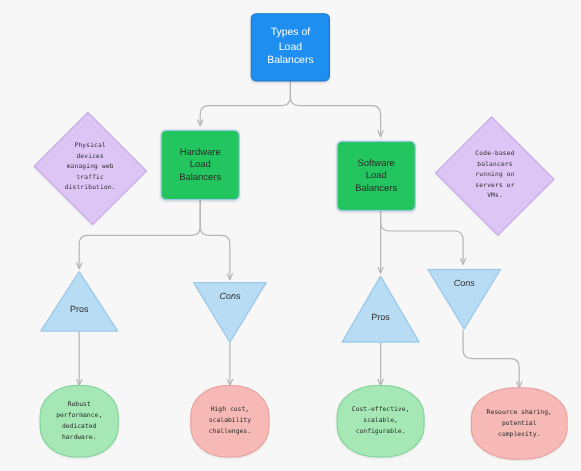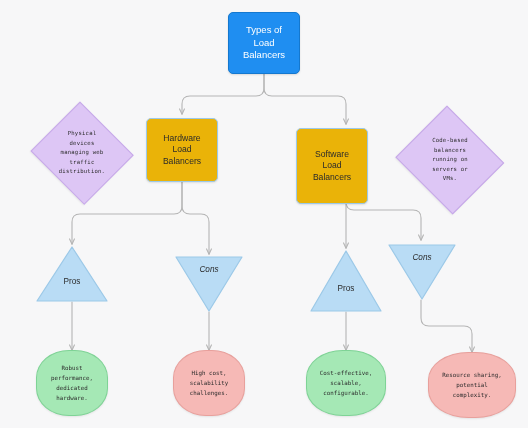--- a/index.html
+++ b/index.html
@@ -46,21 +46,21 @@
     border-radius: 5px;
     box-shadow: 0 1px 2px rgba(0,0,0,0.12);
   }
   .root-box .node-label {
     color: #ffffff;
     font-size: 9.5px;
   }
 
   
   .proc-box {
-    background: #eab308;
+    background: #22c55e;
     border: 1px solid #9cc9e8;
     border-radius: 5px;
     box-shadow: 0 1px 2px rgba(0,0,0,0.10);
   }
   .proc-box .node-label {
     color: #2b2b2b;
     font-size: 8.6px;
   }
 
   
@@ -172,21 +172,21 @@
 Load
 Balancers</div>
   </div>
 
   <div class="node proc-box" style="left:146px; top:118px; width:72px; height:64px;">
     <div class="node-label">Hardware
 Load
 Balancers</div>
   </div>
 
-  <div class="node proc-box" style="left:296px; top:128px; width:72px; height:76px;">
+  <div class="node proc-box" style="left:306px; top:128px; width:72px; height:64px;">
     <div class="node-label">Software
 Load
 Balancers</div>
   </div>
 
   <div class="node diamond" style="left:30px; top:105px; width:104px; height:96px;">
     <div class="diamond-shape"></div>
     <div class="node-label">Physical
 devices
 managing web

